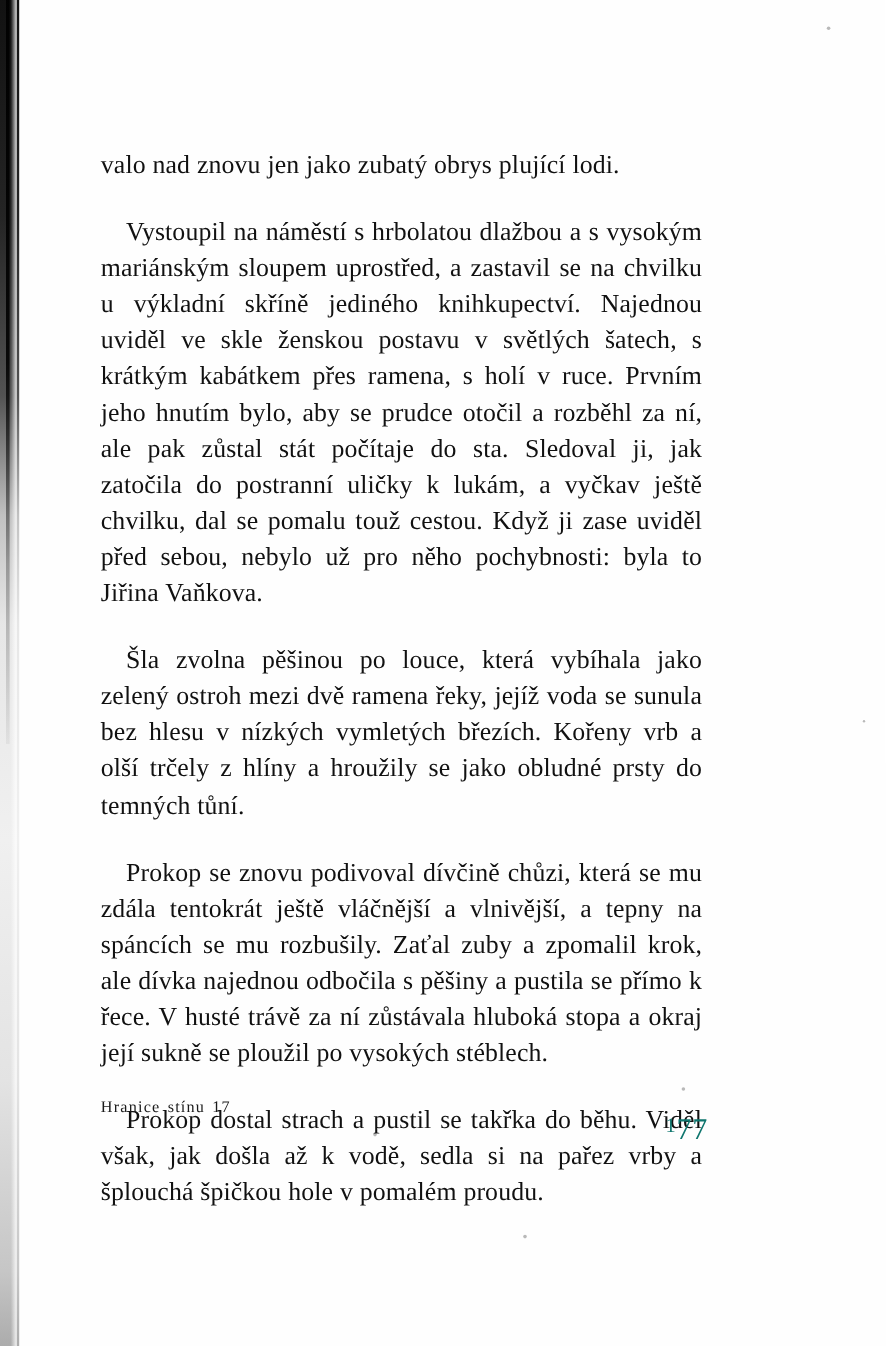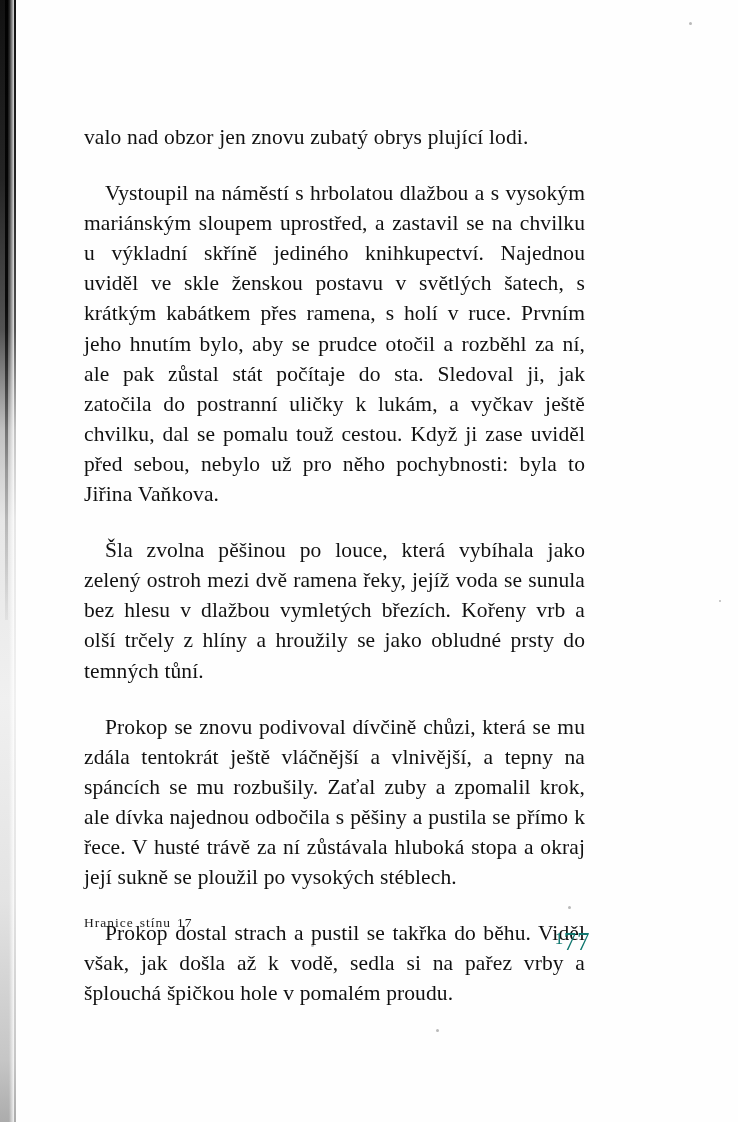--- a/index.html
+++ b/index.html
@@ -129,23 +129,23 @@
   <div class="gutter-shadow"></div>
   <div class="gutter-edge"></div>
 
   <div class="speck" style="left:689px; top:22px; width:3px; height:3px;"></div>
   <div class="speck" style="left:719px; top:600px; width:2px; height:2px;"></div>
   <div class="speck" style="left:568px; top:906px; width:3px; height:3px;"></div>
   <div class="speck" style="left:311px; top:944px; width:3px; height:3px;"></div>
   <div class="speck" style="left:436px; top:1029px; width:3px; height:3px;"></div>
 
   <div class="textblock">
-    <p class="para">valo nad obzor jen znovu zubatý obrys plující lodi.</p>
+    <p class="para">valo nad znovu jen jako zubatý obrys plující lodi.</p>
     <p class="para indent">Vystoupil na náměstí s hrbolatou dlažbou a s vysokým mariánským sloupem uprostřed, a zastavil se na chvilku u výkladní skříně jediného knihkupectví. Najednou uviděl ve skle ženskou postavu v světlých šatech, s krátkým kabátkem přes ramena, s holí v ruce. Prvním jeho hnutím bylo, aby se prudce otočil a rozběhl za ní, ale pak zůstal stát počítaje do sta. Sledoval ji, jak zatočila do postranní uličky k lukám, a vyčkav ještě chvilku, dal se pomalu touž cestou. Když ji zase uviděl před sebou, nebylo už pro něho pochybnosti: byla to Jiřina Vaňkova.</p>
-    <p class="para indent">Šla zvolna pěšinou po louce, která vybíhala jako zelený ostroh mezi dvě ramena řeky, jejíž voda se sunula bez hlesu v dlažbou vymletých březích. Kořeny vrb a olší trčely z hlíny a hroužily se jako obludné prsty do temných tůní.</p>
+    <p class="para indent">Šla zvolna pěšinou po louce, která vybíhala jako zelený ostroh mezi dvě ramena řeky, jejíž voda se sunula bez hlesu v nízkých vymletých březích. Kořeny vrb a olší trčely z hlíny a hroužily se jako obludné prsty do temných tůní.</p>
     <p class="para indent">Prokop se znovu podivoval dívčině chůzi, která se mu zdála tentokrát ještě vláčnější a vlnivější, a tepny na spáncích se mu rozbušily. Zaťal zuby a zpomalil krok, ale dívka najednou odbočila s pěšiny a pustila se přímo k řece. V husté trávě za ní zůstávala hluboká stopa a okraj její sukně se ploužil po vysokých stéblech.</p>
     <p class="para indent">Prokop dostal strach a pustil se takřka do běhu. Viděl však, jak došla až k vodě, sedla si na pařez vrby a šplouchá špičkou hole v pomalém proudu.</p>
   </div>
 
   <div class="footer-signature">Hranice stínu 17</div>
 
   <div class="folio"><span class="osf-one">1</span><span class="osf-seven">7</span><span class="osf-seven">7</span></div>
 
 </div>
 

